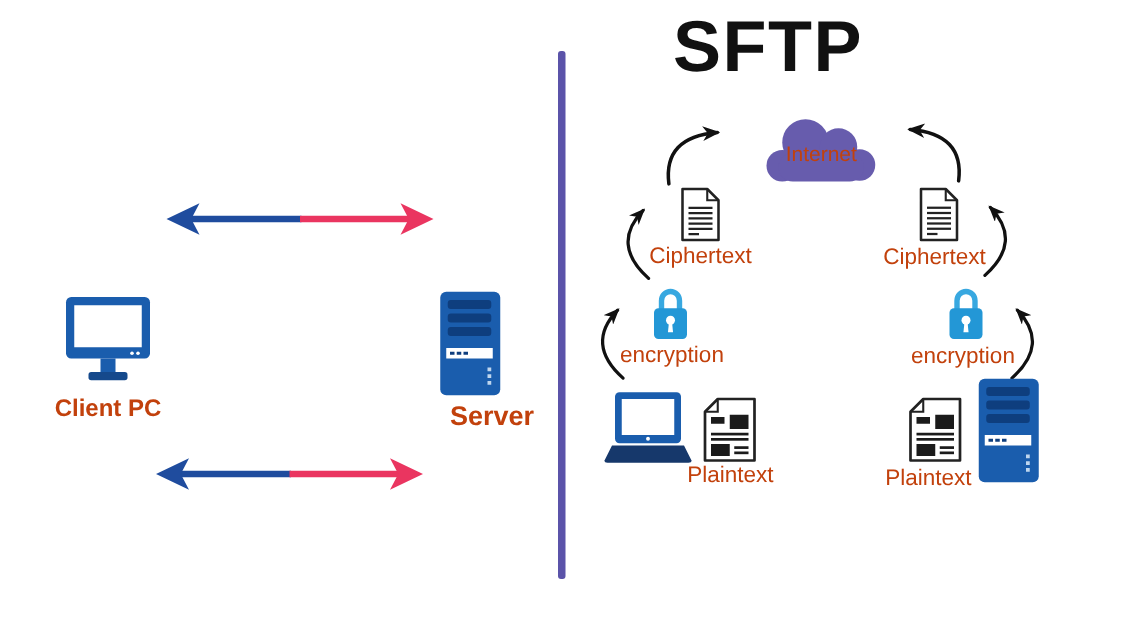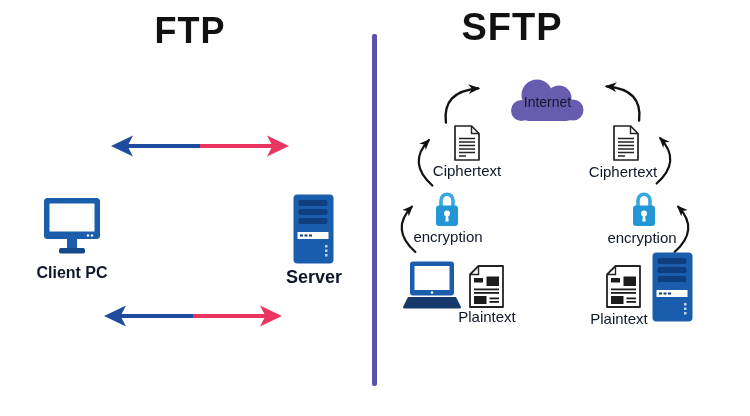--- a/index.html
+++ b/index.html
@@ -1,40 +1,39 @@
 <!DOCTYPE html>
 <html><head>
 <meta charset="utf-8">
 <style>
   html,body{margin:0;padding:0;background:#fff;}
   .stage{position:relative;width:750px;height:416px;background:#fff;overflow:hidden;
          font-family:"Liberation Sans",sans-serif;color:#111;}
   .abs{position:absolute;}
   .title{font-weight:700;text-align:center;letter-spacing:1px;color:#111;line-height:1;}
-  .lbl{text-align:center;white-space:nowrap;color:#0f172a;line-height:1.1;}
+  .lbl{text-align:center;white-space:nowrap;color:#c2410c;line-height:1.1;}
   .semibold{font-weight:600;}
   .divider{background:#5B53A9;border-radius:2px;}
   .flip{transform:scaleX(-1);}
   svg{display:block;width:100%;height:100%;}
   .carrow path{stroke:#111;stroke-width:2.4;fill:none;stroke-linecap:round;}
 </style>
 </head>
 <body>
 
 <div class="stage">
 
   <svg width="0" height="0" style="position:absolute" aria-hidden="true">
     <defs>
       <marker id="ah" viewBox="0 0 12 10" markerWidth="12" markerHeight="10" refX="10" refY="5" orient="auto" markerUnits="userSpaceOnUse">
         <path d="M0,0 L12,5 L0,10 L3.5,5 Z" fill="#111"></path>
       </marker>
     </defs>
   </svg>
 
-  <div class="abs title" style="left:100px;top:13px;width:180px;font-size:36px;">FTP</div>
 
   <div class="abs" style="left:110px;top:132px;width:180px;height:28px;">
     <svg viewBox="0 0 180 28">
       <line x1="17" y1="14" x2="91" y2="14" stroke="#1F4C9E" stroke-width="4.2"></line>
       <line x1="90" y1="14" x2="163" y2="14" stroke="#EA3560" stroke-width="4.2"></line>
       <polygon points="1,14 23,3.5 17.5,14 23,24.5" fill="#1F4C9E"></polygon>
       <polygon points="179,14 157,3.5 162.5,14 157,24.5" fill="#EA3560"></polygon>
     </svg>
   </div>
 
@@ -58,34 +57,34 @@
       <rect x="6.5" y="25" width="29" height="6" rx="2" fill="#0E3E7E"></rect>
       <rect x="5.5" y="39" width="31" height="7" fill="#fff"></rect>
       <rect x="8" y="41.5" width="3" height="2" fill="#0E3E7E"></rect>
       <rect x="12.5" y="41.5" width="3" height="2" fill="#0E3E7E"></rect>
       <rect x="17" y="41.5" width="3" height="2" fill="#0E3E7E"></rect>
       <rect x="33" y="52" width="2.5" height="2.5" fill="#BFD6EE"></rect>
       <rect x="33" y="56.5" width="2.5" height="2.5" fill="#BFD6EE"></rect>
       <rect x="33" y="61" width="2.5" height="2.5" fill="#BFD6EE"></rect>
     </svg>
   </div>
-  <div class="abs lbl semibold" style="left:272px;top:268px;width:84px;font-size:18px;">Server</div>
+  <div class="abs lbl semibold" style="left:272px;top:268px;width:84px;font-size:18px;text-align:right;">Server</div>
 
   <div class="abs" style="left:103px;top:302px;width:180px;height:28px;">
     <svg viewBox="0 0 180 28">
       <line x1="17" y1="14" x2="91" y2="14" stroke="#1F4C9E" stroke-width="4.2"></line>
       <line x1="90" y1="14" x2="163" y2="14" stroke="#EA3560" stroke-width="4.2"></line>
       <polygon points="1,14 23,3.5 17.5,14 23,24.5" fill="#1F4C9E"></polygon>
       <polygon points="179,14 157,3.5 162.5,14 157,24.5" fill="#EA3560"></polygon>
     </svg>
   </div>
 
   <div class="abs divider" style="left:372px;top:34px;width:5px;height:352px;"></div>
 
-  <div class="abs title" style="left:430px;top:8px;width:164px;font-size:38px;">SFTP</div>
+  <div class="abs title" style="left:430px;top:8px;width:164px;font-size:48px;">SFTP</div>
 
   <div class="abs" style="left:509px;top:76px;width:77px;height:53px;">
     <svg viewBox="0 0 77 53">
       <g fill="#675CAD">
         <circle cx="28" cy="19" r="15.5"></circle>
         <circle cx="50" cy="22" r="12.5"></circle>
         <circle cx="64" cy="34" r="10.5"></circle>
         <circle cx="12.5" cy="34.5" r="10.5"></circle>
         <rect x="10" y="26" width="57" height="19" rx="9.5"></rect>
       </g>

